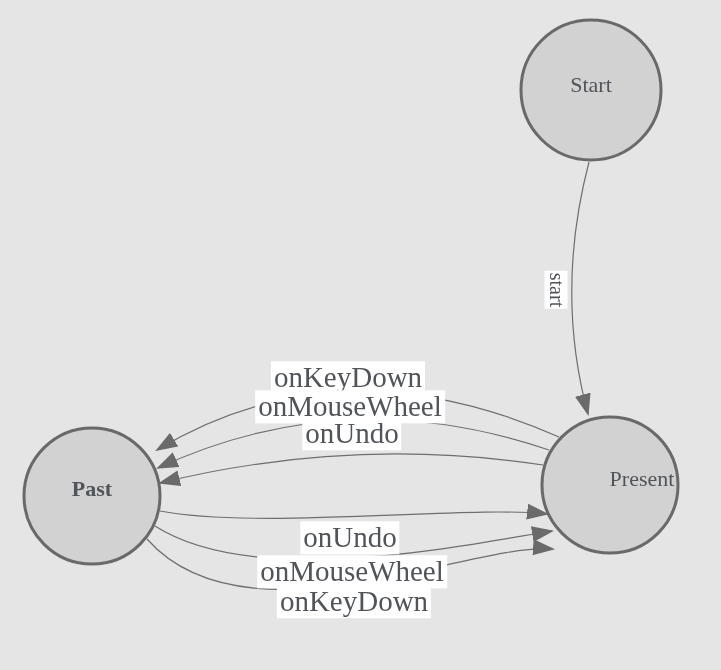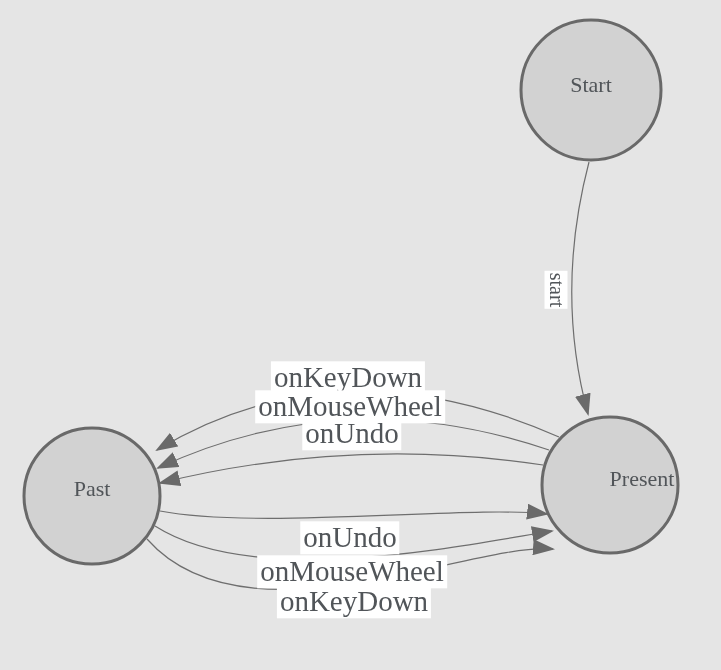--- a/index.html
+++ b/index.html
@@ -75,21 +75,21 @@
         <path d="M549,450 Q346,381 158,468" class="edge-path" marker-end="url(#arrow)"></path>
         <path d="M543,465 Q352,436 160,483" class="edge-path" marker-end="url(#arrow)"></path>
         <path d="M160,511 C260,530 470,505 547,514" class="edge-path" marker-end="url(#arrow)"></path>
         <path d="M155,526 C255,590 465,545 552,531" class="edge-path" marker-end="url(#arrow)"></path>
         <path d="M147,539 C245,650 470,542 553,549" class="edge-path" marker-end="url(#arrow)"></path>
       </g>
   </svg>
   <div id="labels-layer">
       <div class="label node-label" style="left: 591px; top: 85px;">Start</div>
       <div class="label node-label" style="left: 610px; top: 479px; margin-left: 32px;">Present</div>
-      <div class="label node-label" style="left: 92px; top: 489px;">Past</div>
+      <div class="label node-label" style="left: 92px; top: 489px; font-weight: bold;">Past</div>
       <div class="label edge-label rotated" style="left: 556px; top: 290px;">start</div>
       <div class="label edge-label" style="left: 348px; top: 378px;">onKeyDown</div>
       <div class="label edge-label" style="left: 350px; top: 407px;">onMouseWheel</div>
       <div class="label edge-label" style="left: 352px; top: 434px;">onUndo</div>
       <div class="label edge-label" style="left: 350px; top: 538px;">onUndo</div>
       <div class="label edge-label" style="left: 352px; top: 572px;">onMouseWheel</div>
       <div class="label edge-label" style="left: 354px; top: 602px;">onKeyDown</div>
     </div>
 </div>
 

